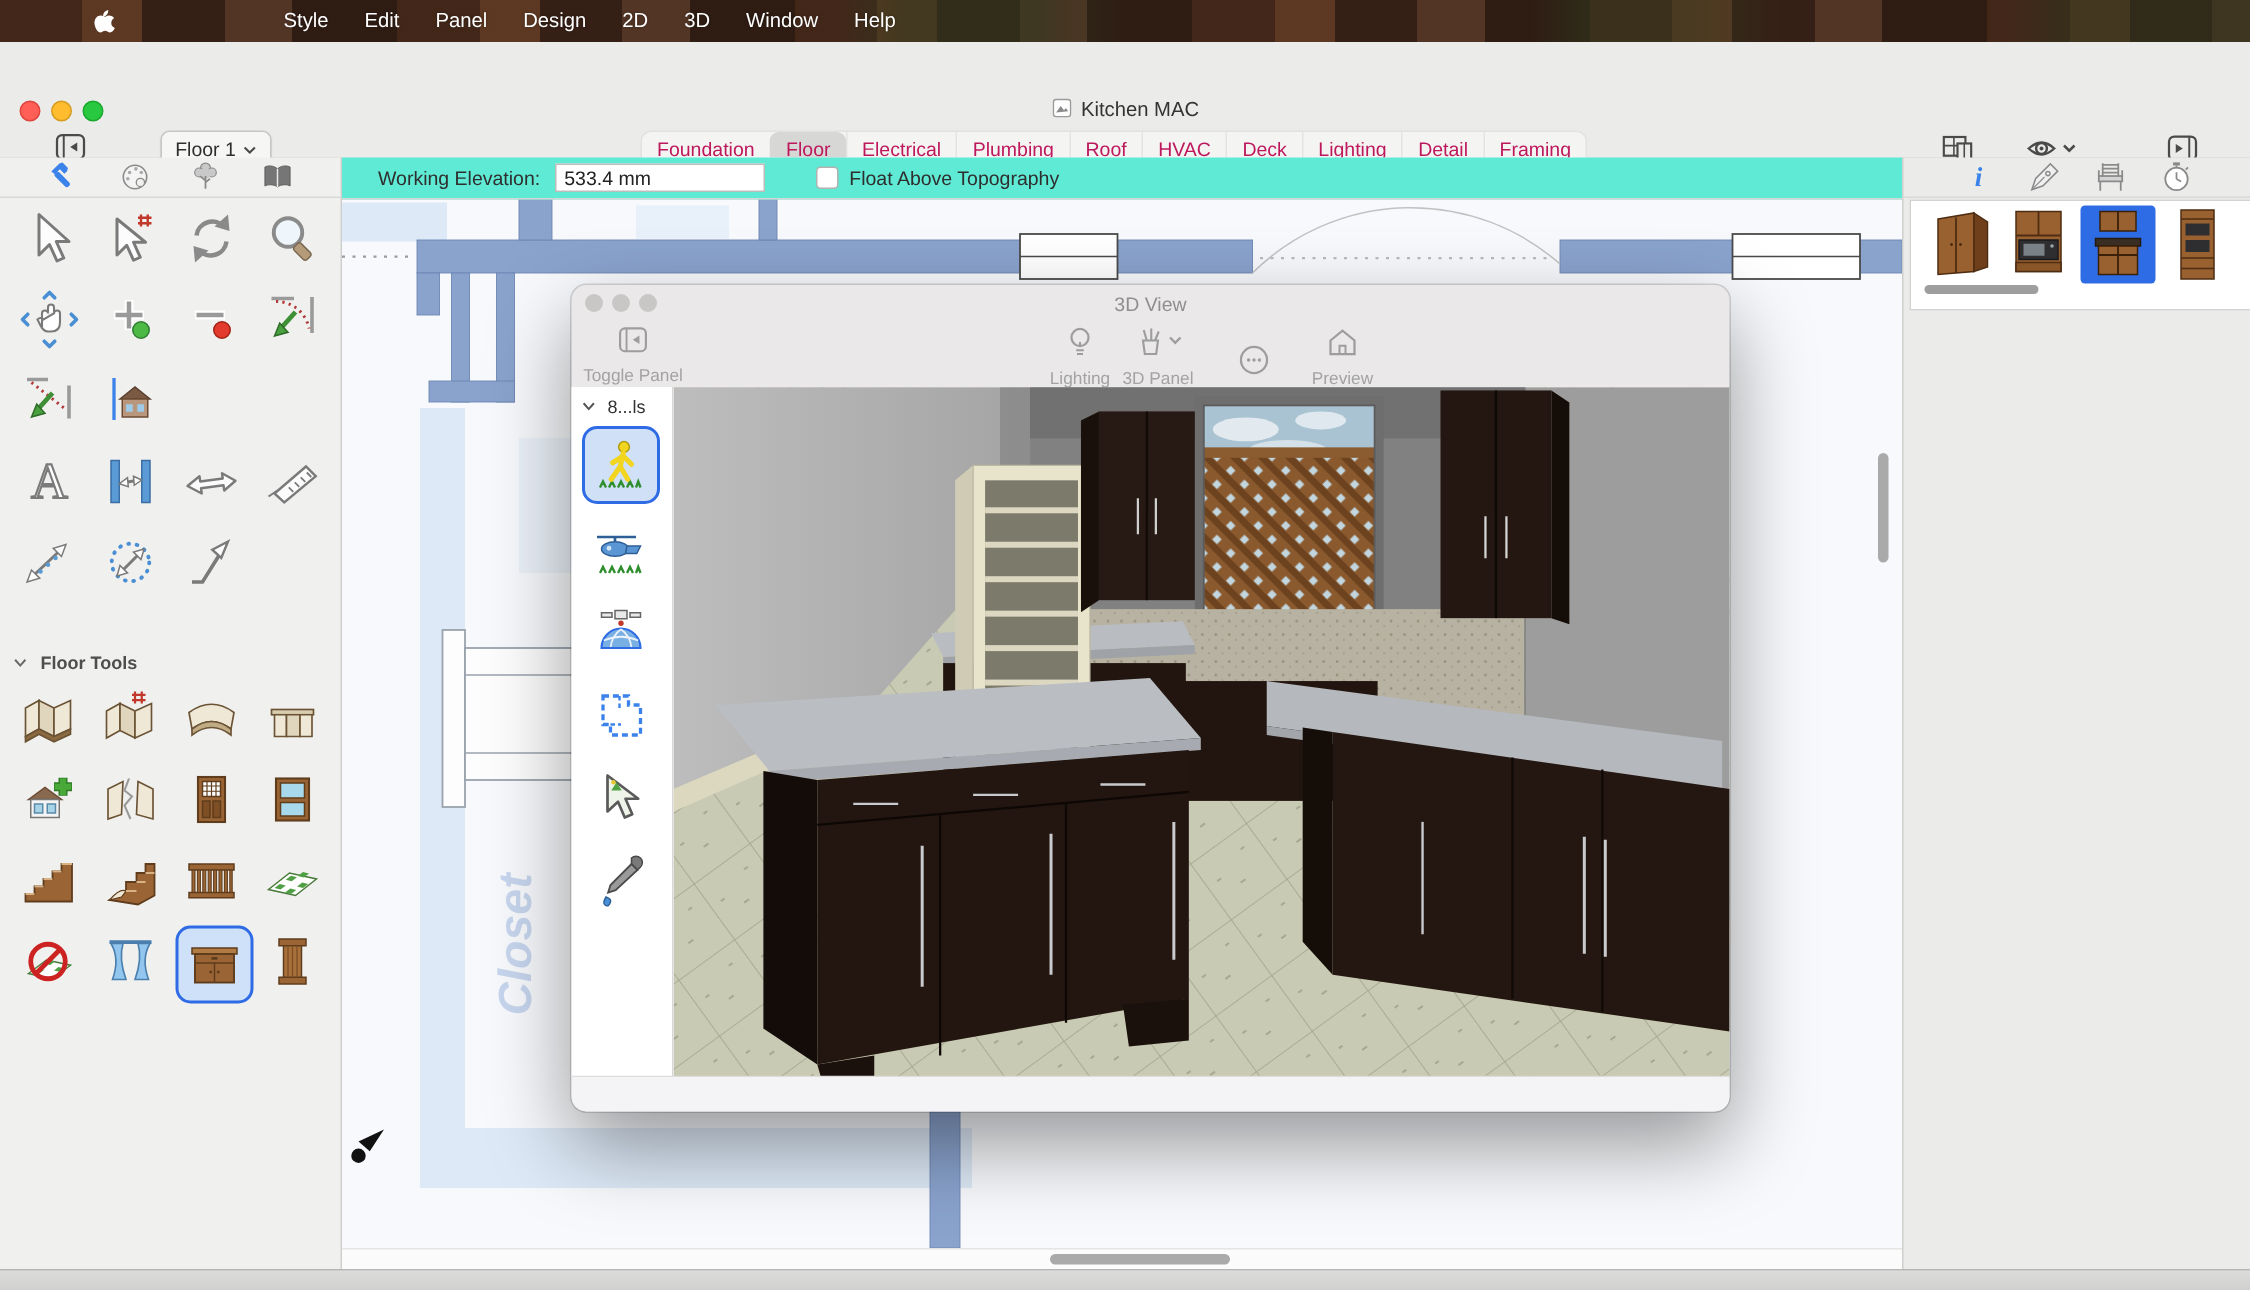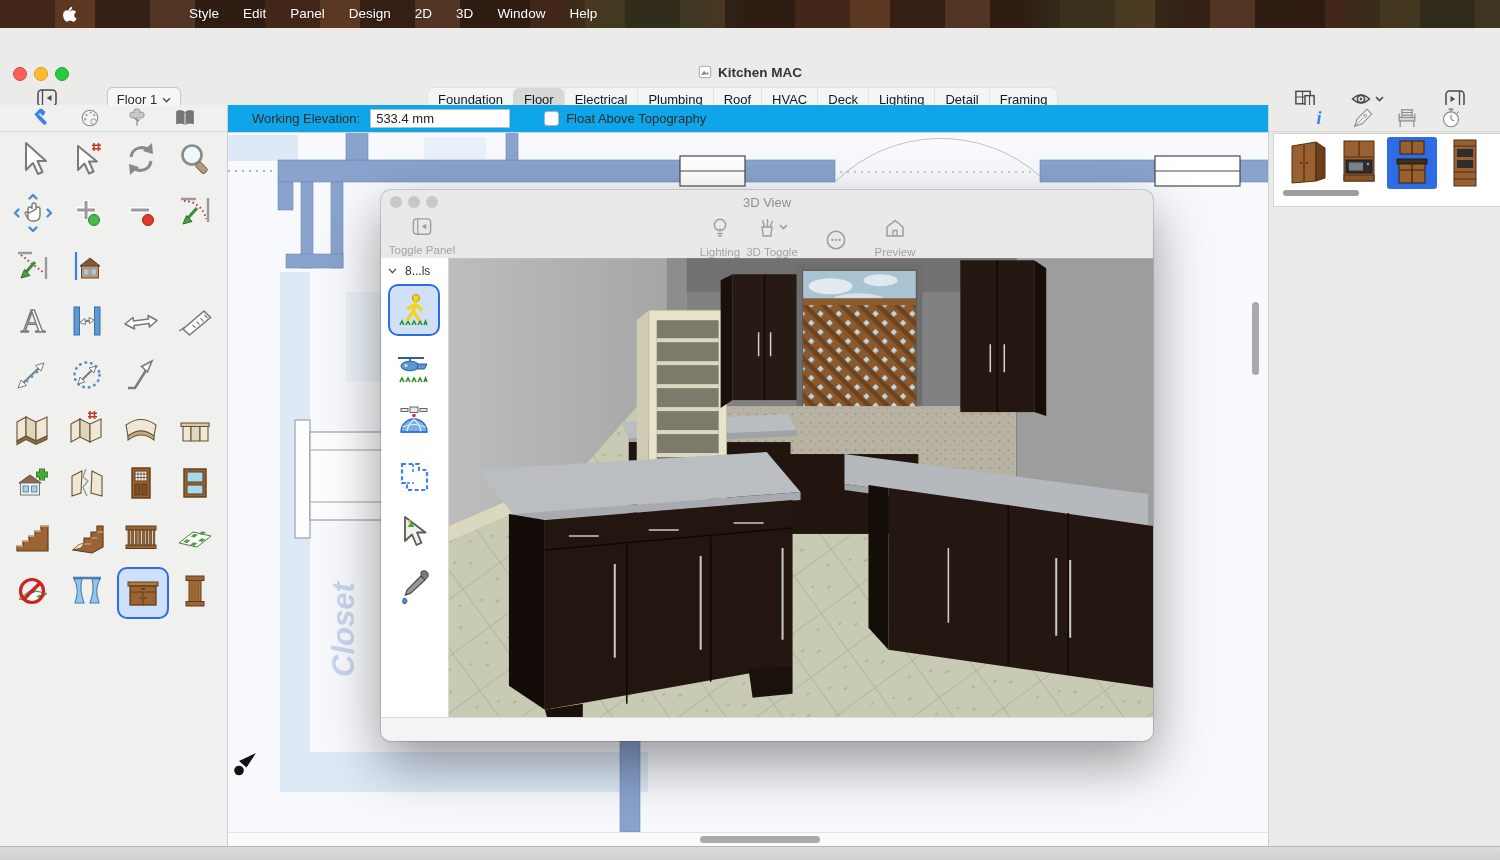--- a/index.html
+++ b/index.html
@@ -14,48 +14,48 @@
       linear-gradient(rgba(25,16,12,.30),rgba(25,16,12,.30)),
       linear-gradient(90deg, rgba(40,60,30,0) 0 560px, rgba(55,75,38,.55) 600px 690px, rgba(40,60,30,0) 750px 1020px, rgba(60,80,40,.45) 1060px 1130px, rgba(40,60,30,0) 1190px 1340px, rgba(50,70,36,.5) 1380px 1500px),
       repeating-linear-gradient(90deg,#54311f 0 55px,#7a4a2c 55px 95px,#41261a 95px 150px,#6b4530 150px 195px,#382217 195px 265px);}
   #menubar .apple{margin-left:62px;width:15px;height:17px}
   #menu-items{display:flex;margin-left:100px}
   .menu-item{color:#fff;font-size:13.5px;padding:0 12px;line-height:28px;text-shadow:0 0 2px rgba(0,0,0,.35)}
 
   
   #toolbar{left:0;top:28px;width:1500px;height:77px;background:#ebebe9;border-bottom:1px solid #bfbfbd}
   .tl{width:12px;height:12px;border-radius:50%;position:absolute;top:39px}
-  #win-title{left:0;right:0;top:37px;text-align:center;font-size:13.5px;font-weight:bold;color:#343434}
+  #win-title{left:0;right:0;top:37px;text-align:center;font-size:13.5px;font-weight:normal;color:#343434}
   #win-title .proxy{display:inline-block;vertical-align:-2px;margin-right:6px}
   .tb-group{position:absolute;text-align:center}
   .tb-label{font-size:11.5px;color:#464646;margin-top:3px;white-space:nowrap}
   .tb-ic{display:inline-block}
   #floor-select{width:72px;height:23px;background:#f6f6f4;border:1px solid #c6c6c4;border-radius:6px;
      font-size:13px;color:#2e2e2e;display:flex;align-items:center;justify-content:center;gap:5px;box-shadow:0 .5px 1px rgba(0,0,0,.08)}
   #plan-tabs{position:absolute;left:427px;top:59px;display:flex;background:#f4f4f2;border:1px solid #e2e2e0;
      border-radius:7px;overflow:hidden}
-  .ptab{font-size:13px;color:#0f172a;padding:3px 10px;line-height:17px;border-left:1px solid #e3e3e1}
+  .ptab{font-size:13px;color:#be185d;padding:3px 10px;line-height:17px;border-left:1px solid #e3e3e1}
   .ptab:first-child{border-left:none}
   .ptab.sel{background:#d7d7d5;border-radius:6px;border-left-color:transparent}
   #plans-label{left:427px;width:612px;top:86px;text-align:center;font-size:11.5px;color:#464646}
 
   
   #sidebar{left:0;top:105px;width:227px;height:741px;background:#f0f0ee;border-right:1px solid #cfcfcd}
   #sidebar-tabs{height:26px;border-bottom:1px solid #d8d8d6;display:flex;align-items:center;justify-content:space-around;padding:0 18px}
   .sec-h{display:flex;align-items:center;gap:9px;padding:9px 0 3px 9px;font-size:12px;font-weight:bold;color:#4e4e4e}
   .chev{width:9px;height:6px}
   .tgrid{display:grid;grid-template-columns:repeat(4,54px);grid-auto-rows:54px;padding-left:6px}
   .tool{width:48px;height:48px;margin:3px;display:flex;align-items:center;justify-content:center;border-radius:10px}
   .tool svg{width:40px;height:40px}
   .tool.sel{border:2.5px solid #2e6be5;background:#cfe1f8}
   .mt{margin-top:24px}
 
   
   #plan{left:228px;top:105px;width:1040px;height:741px;background:#f7f9fc}
-  #elev-bar{left:228px;top:105px;width:1040px;height:27px;background:#0ea5e9;border-bottom:1px solid #d6d6d4;
+  #elev-bar{left:228px;top:105px;width:1040px;height:27px;background:#5eead4;border-bottom:1px solid #d6d6d4;
      display:flex;align-items:center;font-size:13px;color:#2e2e2e}
   #elev-bar label{margin-left:24px}
   #elev-input{margin-left:10px;width:128px;height:17px;border:1px solid #bcbcba;background:#fff;font-size:13px;
      font-family:"Liberation Sans",sans-serif;padding:0 5px;color:#222}
   .cbx{width:13px;height:13px;border:1px solid #b2b2b0;border-radius:3px;background:#fff;margin-left:34px}
   #float-label{margin-left:7px}
   #hscroll{left:228px;top:832px;width:1040px;height:14px;background:#fbfbfb;border-top:1px solid #e5e5e3}
   #hthumb{left:472px;top:3px;width:120px;height:7px;border-radius:4px;background:#aaa}
   #vthumb{left:1252px;top:302px;width:7px;height:73px;border-radius:4px;background:#aaa}
 
@@ -328,20 +328,26 @@
           <polygon points="29,11 22,13 27,18" fill="#fcfcfc" stroke="#7a7a7a"></polygon>
         </svg>
       </div>
       <div class="tool">
         <svg viewBox="0 0 40 40">
           <path d="M7 33 H14 L25.5 14.5" fill="none" stroke="#7a7a7a" stroke-width="2.4"></path>
           <polygon points="31,6 20.5,11.5 26.5,17" fill="#fcfcfc" stroke="#7a7a7a" stroke-width="1.6"></polygon>
         </svg>
       </div>
     </div>
+  <div class="sec-h mt">
+    <svg class="chev" viewBox="0 0 10 7">
+        <path d="M1 1 L5 5.5 L9 1" fill="none" stroke="#6a6a6a" stroke-width="1.6"></path>
+      </svg>
+    <span>Floor Tools</span>
+  </div>
   <div class="tgrid" id="grid-floor">
       <div class="tool">
         <svg viewBox="0 0 40 40">
           <g stroke="#6b5335" stroke-width="1.1">
             <polygon points="4,13 13,8 13,27 4,32" fill="#efe8d6"></polygon>
             <polygon points="13,8 23,13 23,32 13,27" fill="#e0d6bd"></polygon>
             <polygon points="23,13 34,8 34,27 23,32" fill="#efe8d6"></polygon>
             <polygon points="4,32 13,27 23,32 34,27 34,30.5 23,35.5 13,30.5 4,35.5" fill="#8a6a3e"></polygon>
           </g>
         </svg>
@@ -627,21 +633,21 @@
         <path d="M12 12 v3 M9.5 17.5 h5 M10 20 h4" stroke="#9d9d9d" stroke-width="1.4" fill="none"></path>
       </svg>
       <div class="v-label">Lighting</div>
     </div>
     <div class="v-group" style="left:360px;top:2px;width:62px">
       <svg width="36" height="24" viewBox="0 0 36 24">
         <path d="M8 11 h10 l-1.2 9 h-7.6 Z" fill="none" stroke="#9d9d9d" stroke-width="1.4"></path>
         <path d="M10.5 11 L8.5 4 M13.5 11 V3 M16 11 L18.5 5" stroke="#9d9d9d" stroke-width="1.4" fill="none"></path>
         <path d="M26 9 L29.5 12.5 L33 9" fill="none" stroke="#9d9d9d" stroke-width="1.6"></path>
       </svg>
-      <div class="v-label">3D Toggle</div>
+      <div class="v-label">3D Panel</div>
     </div>
     <div class="v-group" style="left:422px;top:14px;width:66px">
       <svg width="24" height="24" viewBox="0 0 24 24">
         <circle cx="12" cy="12" r="8.7" fill="none" stroke="#9d9d9d" stroke-width="1.5"></circle>
         <circle cx="8.4" cy="12" r="1.15" fill="#9d9d9d"></circle>
           <circle cx="12" cy="12" r="1.15" fill="#9d9d9d"></circle>
           <circle cx="15.6" cy="12" r="1.15" fill="#9d9d9d"></circle>
       </svg>
       <div class="v-label">3D Options</div>
     </div>

